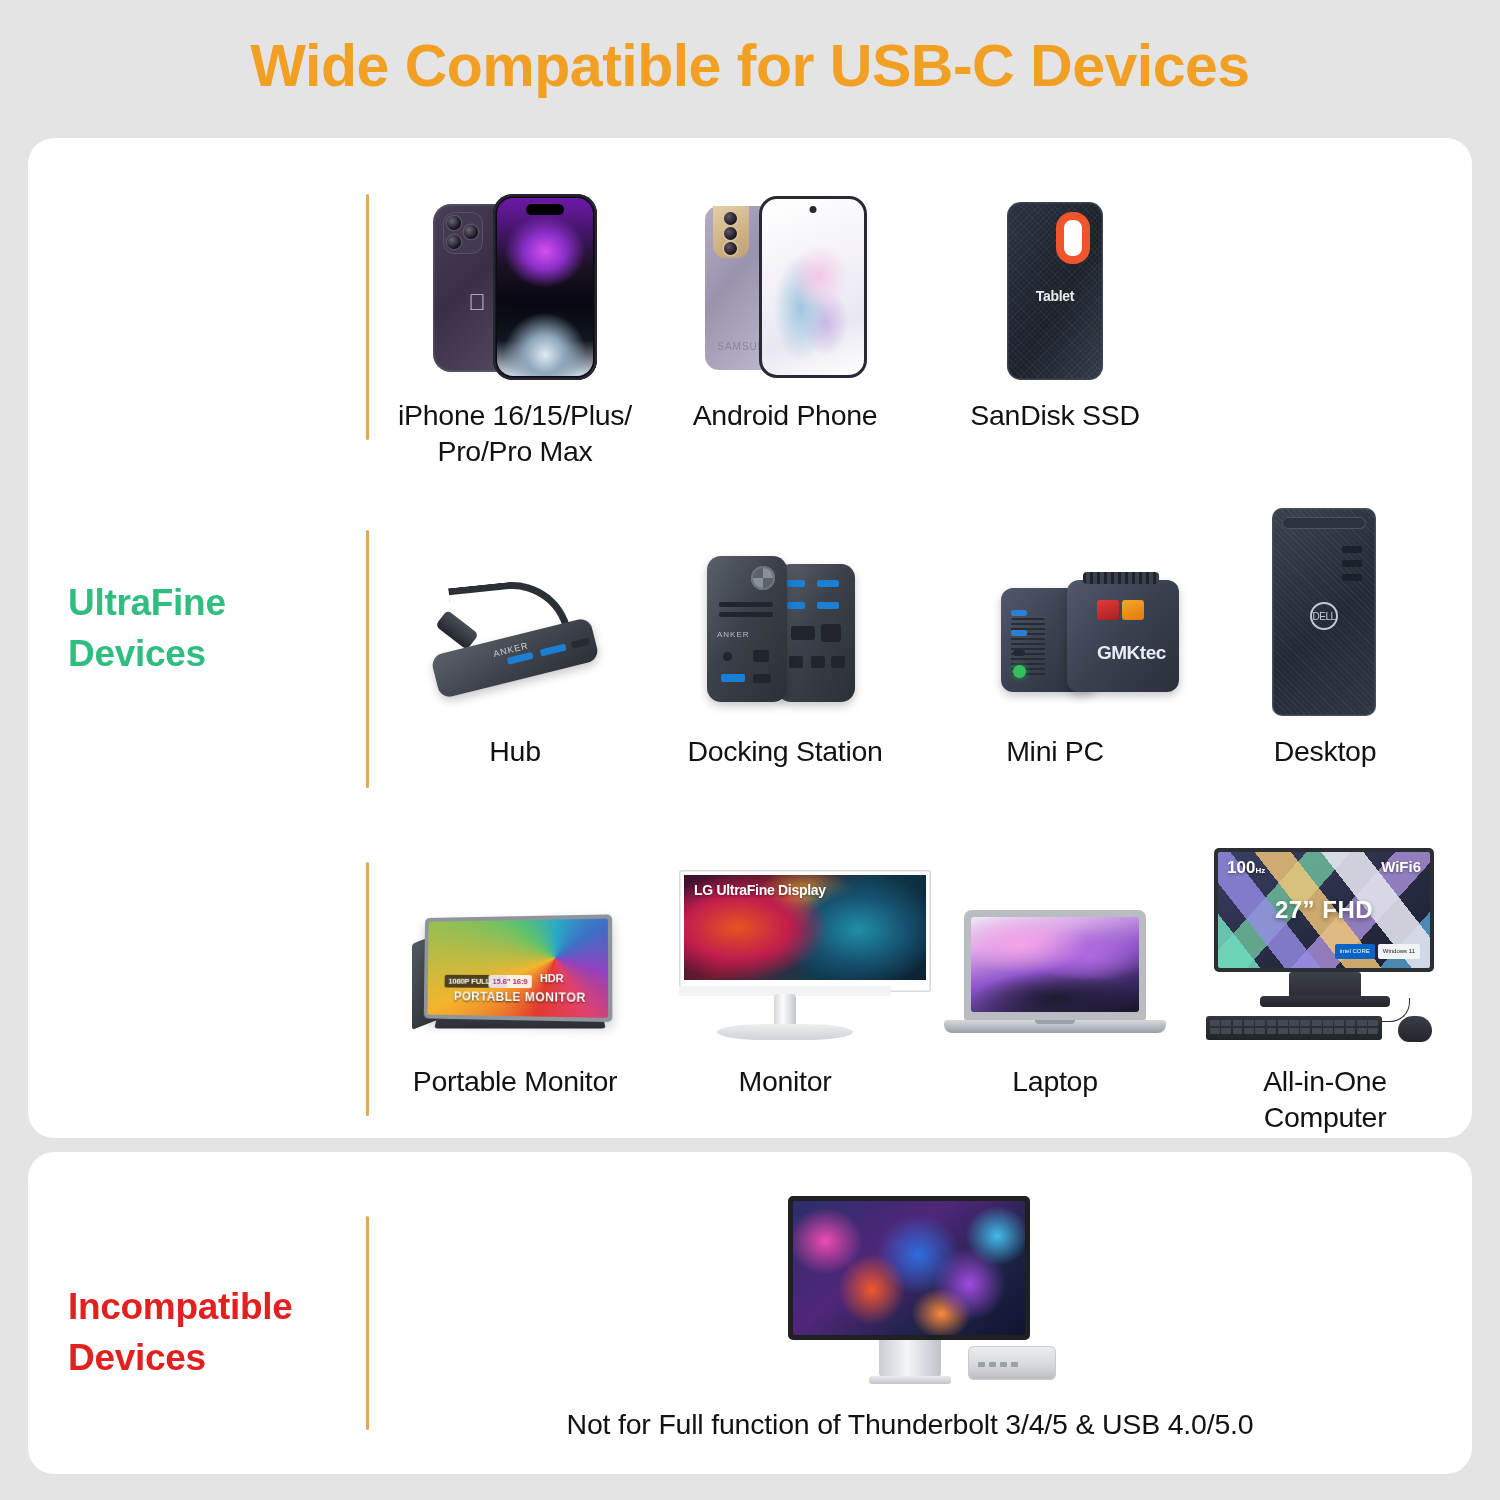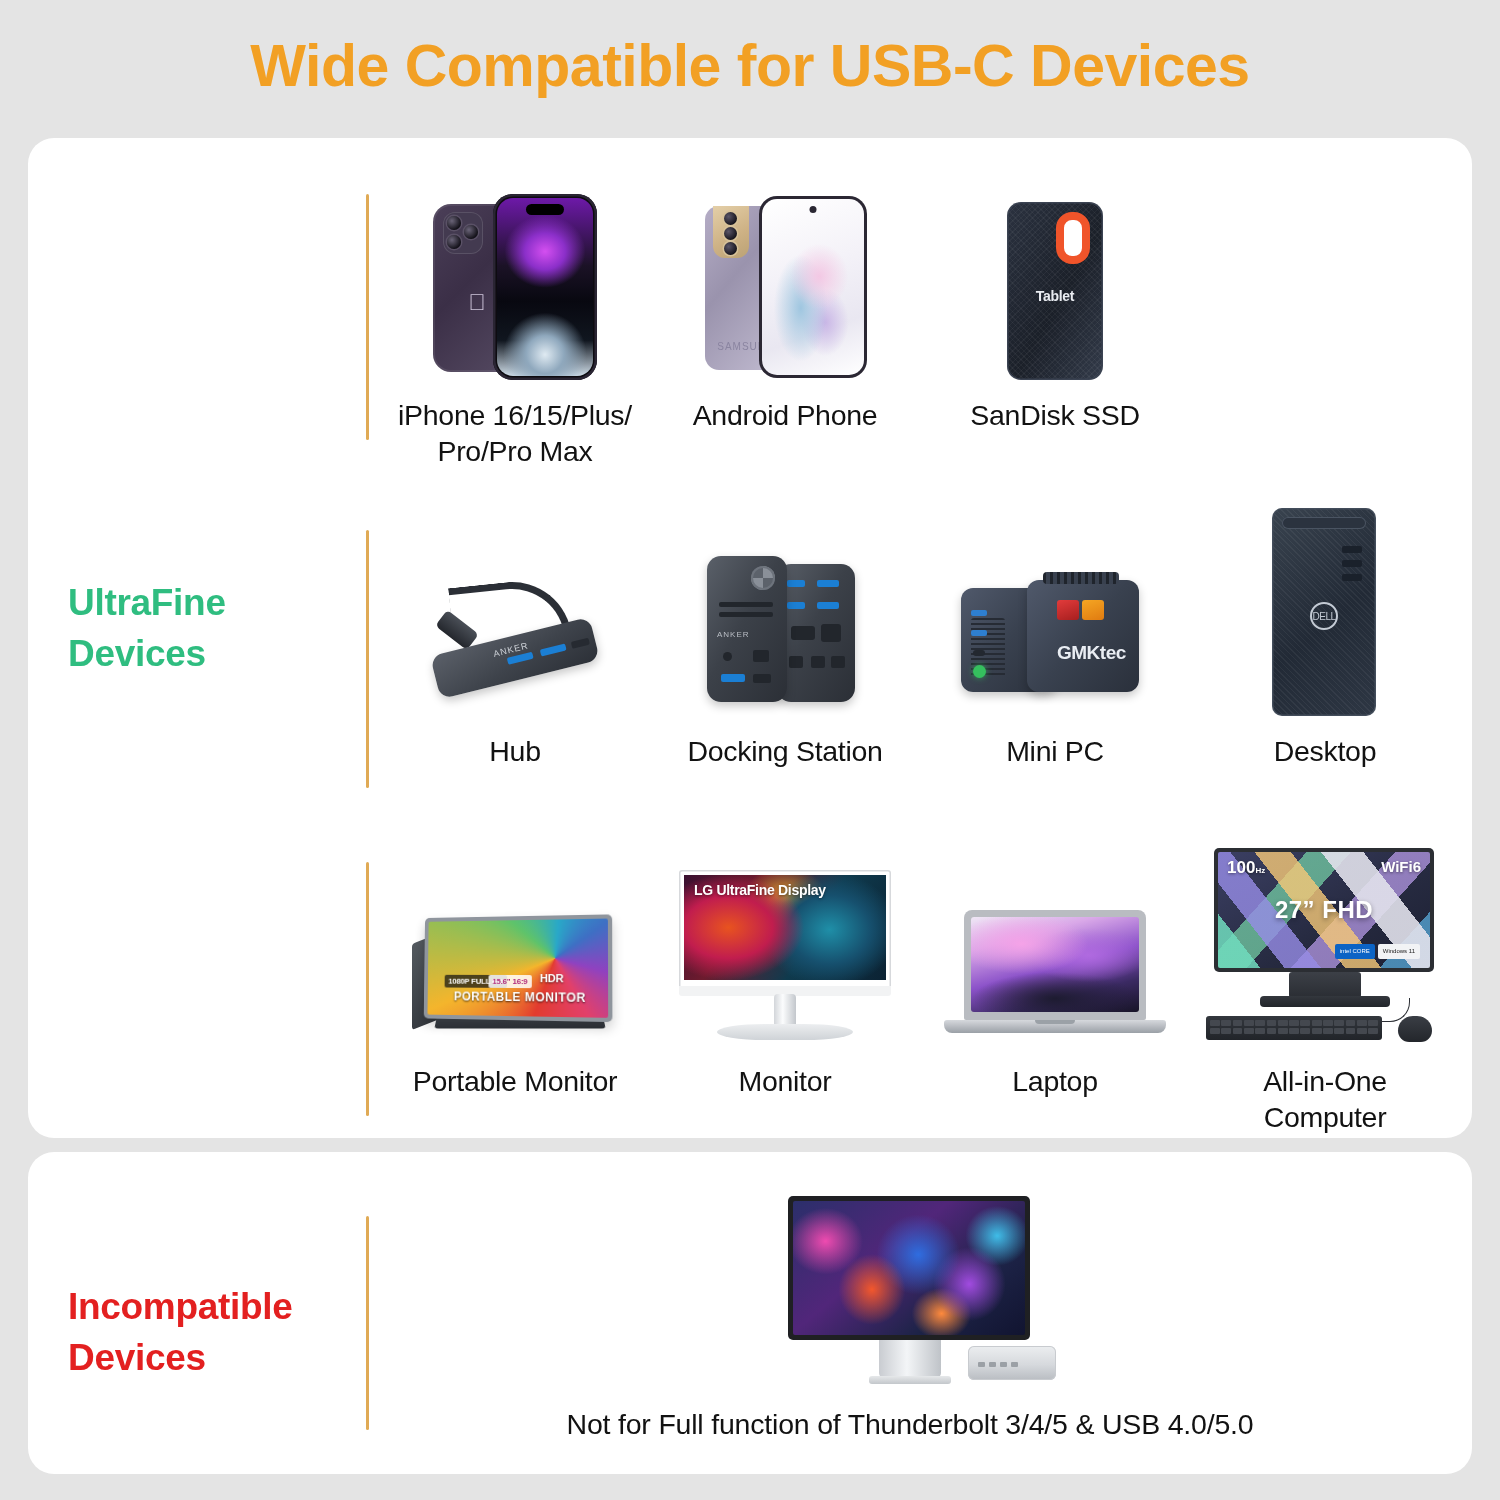--- a/index.html
+++ b/index.html
@@ -259,20 +259,21 @@
   .dock-brand { position: absolute; left: 10px; top: 74px; font-size: 8px; color: #b9bdc4; letter-spacing: 1px; }
   .dock-p { position: absolute; border-radius: 2px; background: #1b7fd4; }
   .dock-pd { position: absolute; border-radius: 2px; background: #22262c; }
 
   
   .mini-wrap { position: relative; width: 200px; height: 160px; }
   .mini-unit {
     position: absolute; border-radius: 12px;
     background: linear-gradient(130deg,#50596b 0%,#39414f 50%,#2a303b 100%);
     box-shadow: 0 4px 10px rgba(0,0,0,.22);
+    margin-left: 40px;
   }
   .mini-left { left: 6px; top: 30px; width: 96px; height: 104px; z-index: 1; }
   .mini-right { left: 72px; top: 22px; width: 112px; height: 112px; z-index: 2; }
   .mini-brand {
     position: absolute; left: 30px; top: 62px; font-size: 19px; font-weight: bold;
     color: #e9edf3; letter-spacing: -0.5px;
   }
   .mini-sticker { position: absolute; top: 20px; width: 22px; height: 20px; border-radius: 3px; }
   .mini-sticker.s1 { left: 30px; background: linear-gradient(160deg,#e23b3b,#a71f1f); }
   .mini-sticker.s2 { left: 55px; background: linear-gradient(160deg,#f5a623,#e07b10); }
@@ -336,21 +337,21 @@
   }
   .pm-kick {
     position: absolute; left: 2px; top: 40px; width: 30px; height: 86px;
     background: linear-gradient(160deg,#53595f,#34383e);
     transform: skewY(-22deg); border-radius: 3px;
   }
 
   
   .mon-wrap { position: relative; width: 240px; height: 180px; }
   .mon-panel {
-    position: absolute; left: 14px; top: 2px; width: 212px; height: 122px;
+    position: absolute; left: 14px; top: 2px; width: 252px; height: 122px;
     background: #fff; border-radius: 3px; padding: 5px 5px 12px 5px;
     box-shadow: inset 0 0 0 1.5px #d7d9dc;
   }
   .mon-screen {
     width: 100%; height: 100%; overflow: hidden; position: relative;
     background:
       radial-gradient(ellipse 52% 70% at 22% 50%, #e8531f 0%, #c11d4e 42%, rgba(193,29,78,0) 72%),
       radial-gradient(ellipse 46% 74% at 72% 52%, #1f8fa8 0%, #16506e 44%, rgba(22,80,110,0) 74%),
       radial-gradient(ellipse 30% 42% at 50% 22%, #f0a32c 0%, rgba(240,163,44,0) 70%),
       linear-gradient(120deg,#3a1030 0%,#6d1b2e 30%,#0f3a4d 62%,#0b2233 100%);

